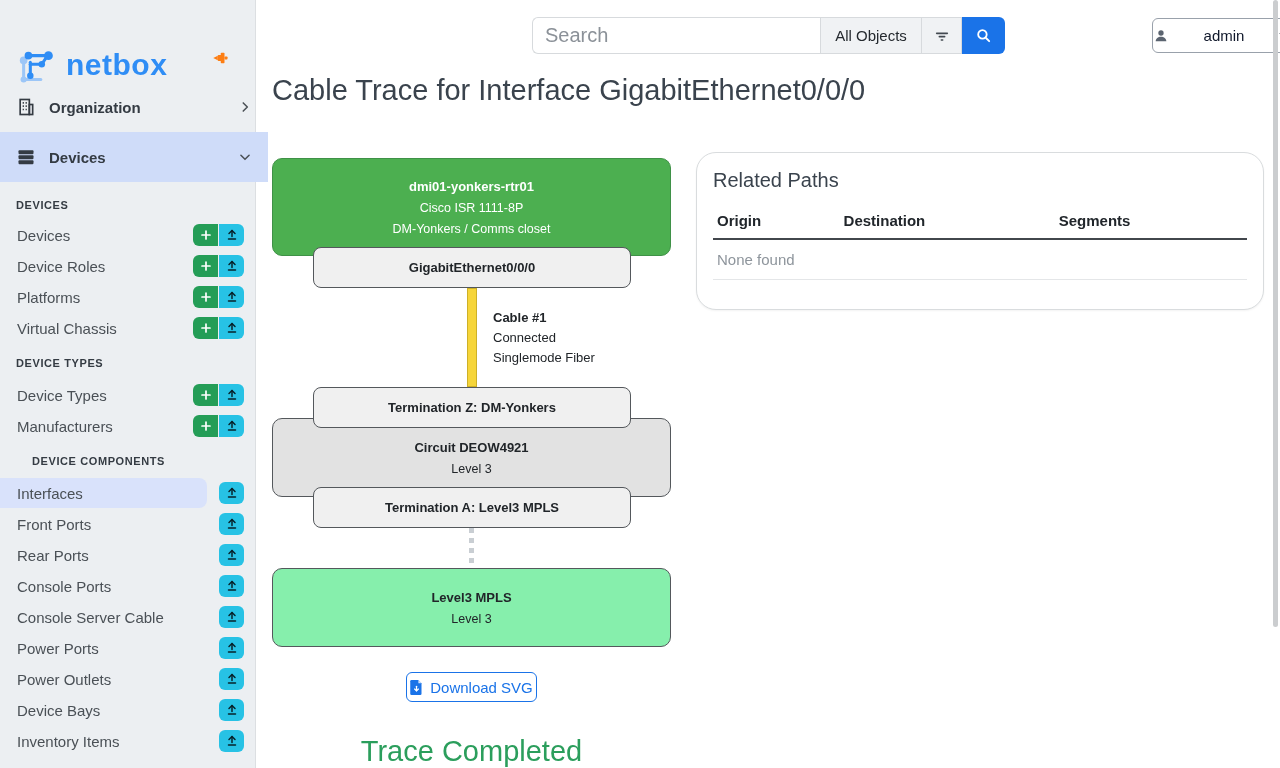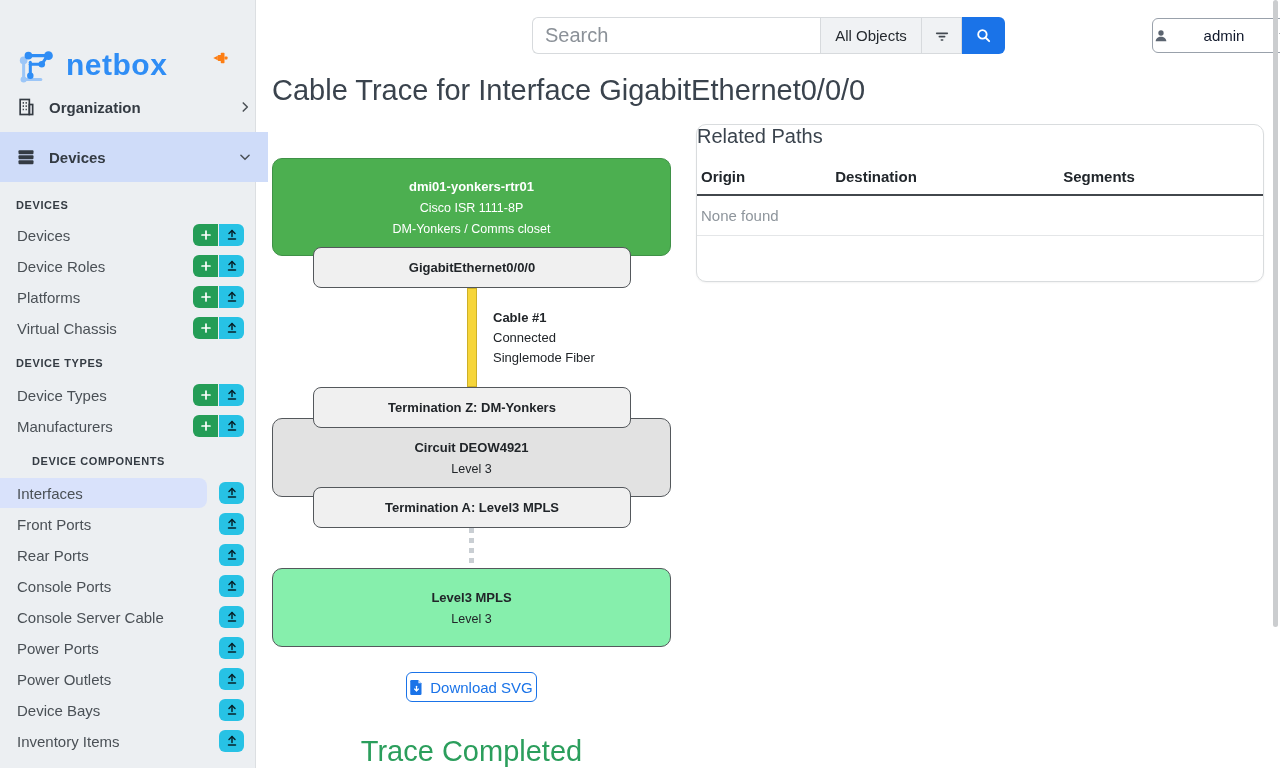--- a/index.html
+++ b/index.html
@@ -59,21 +59,21 @@
   .terma-box { top:487px; }
   .cable-line { position:absolute; left:467px; top:288px; width:10px; height:99px; background:#f6d539; border:1px solid #cdb028; z-index:1; }
   .cable-info { position:absolute; left:493px; top:308px; font-size:13px; color:#212529; line-height:20px; z-index:3; }
   .cable-info .cbold { font-weight:700; }
   .dashed-line { position:absolute; left:469px; top:528px; width:5px; height:40px; background:repeating-linear-gradient(to bottom,#c9ced3 0 5px,transparent 5px 10px); }
 
   .dl-btn { position:absolute; left:406px; top:672px; width:131px; height:30px; background:#fff; border:1px solid #1a73e8; border-radius:6px; color:#1a73e8; font-size:15px; display:flex; align-items:center; justify-content:center; gap:7px; cursor:pointer; }
   .trace-status { position:absolute; left:272px; top:735px; width:399px; text-align:center; font-size:29px; color:#2b9e5c; }
 
   
-  .card { position:absolute; left:696px; top:124px; width:568px; height:158px; background:#fff; border:1px solid #d9dcde; border-radius:10px; box-shadow:0 1px 2px rgba(0,0,0,.05); }
+  .card { position:absolute; left:696px; top:152px; width:568px; height:158px; background:#fff; border:1px solid #d9dcde; border-radius:20px; box-shadow:0 1px 2px rgba(0,0,0,.05); padding:16px; }
   .card-title { font-size:20px; color:#3a434d; font-weight:400; }
   .rp-table { width:100%; border-collapse:collapse; margin-top:14px; }
   .rp-table th { text-align:left; font-size:15px; color:#21262b; font-weight:700; padding:6px 4px 9px 4px; border-bottom:2px solid #42474c; }
   .rp-table td { font-size:15px; color:#8e959c; padding:11px 4px; border-bottom:1px solid #e4e6e8; }
 
   
   .scroll-thumb { position:absolute; right:2px; top:0; width:5px; height:627px; background:#cbcdcf; border-radius:3px; }
 </style>
 </head>
 <body>

